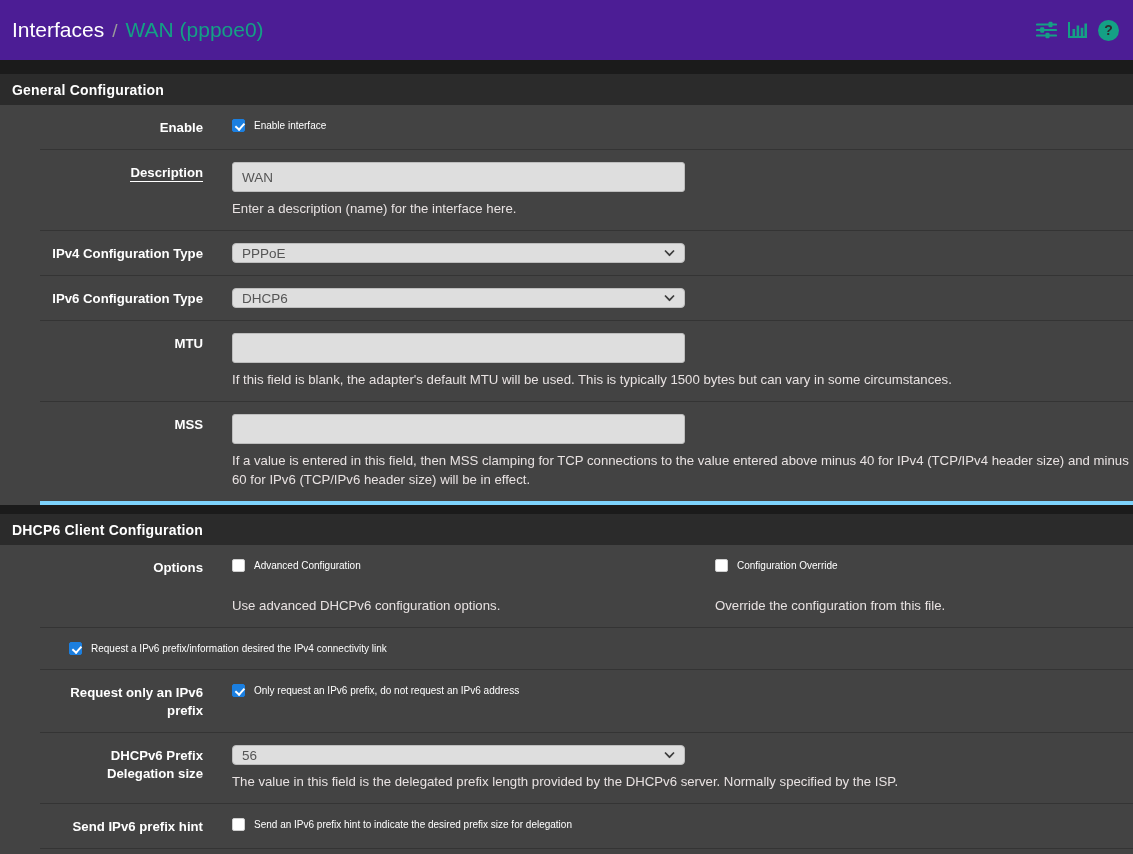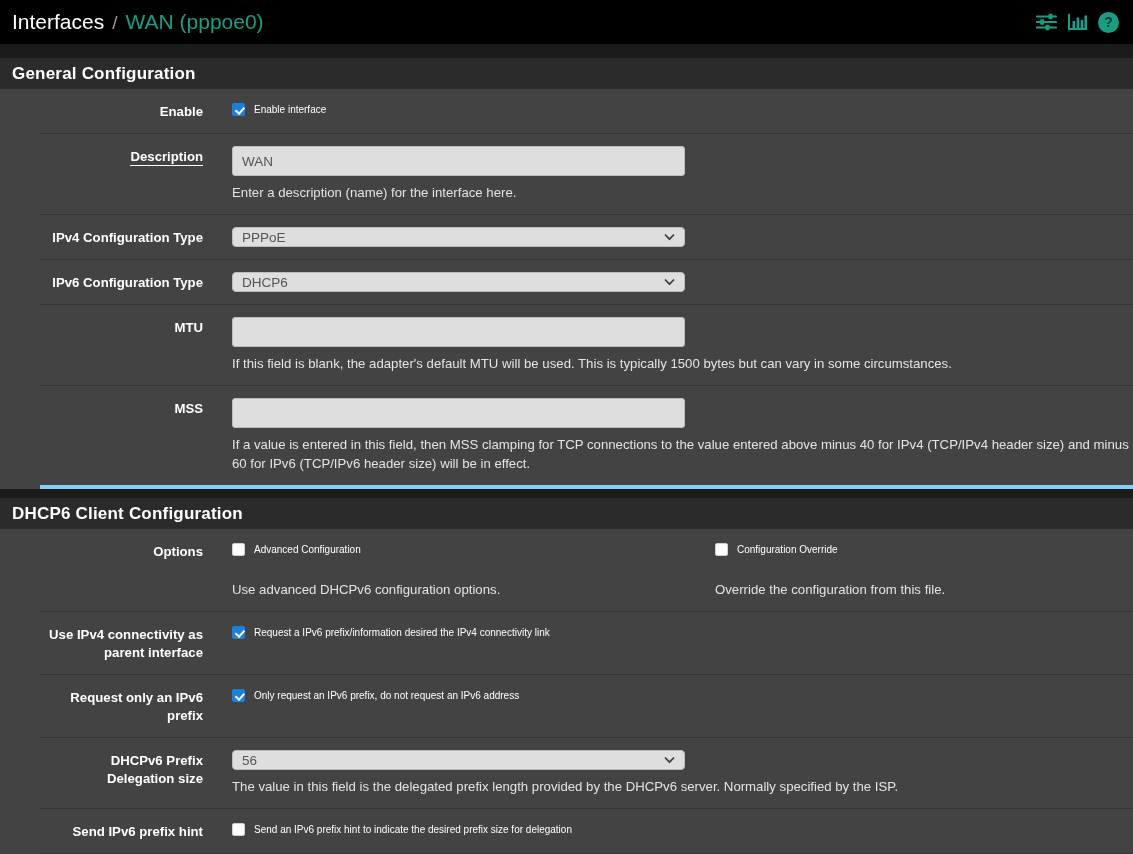--- a/index.html
+++ b/index.html
@@ -11,22 +11,22 @@
     width: 1133px;
     height: 854px;
     overflow: hidden;
     font-family: "Liberation Sans", sans-serif;
     color: #ffffff;
     -webkit-font-smoothing: antialiased;
   }
 
   
   .topbar {
-    height: 44px;
-    background: #000000;
+    height: 60px;
+    background: #4c1d95;
     display: flex;
     align-items: center;
     padding: 0 14px 0 12px;
     box-sizing: border-box;
   }
   .crumbs {
     display: flex;
     align-items: baseline;
     flex: 1 1 auto;
     white-space: nowrap;
@@ -65,21 +65,21 @@
   .gap.small { height: 9px; }
 
   
   .panel-head {
     background: #2b2b2b;
     height: 31px;
     display: flex;
     align-items: center;
     padding-left: 12px;
     box-sizing: border-box;
-    font-size: 17px;
+    font-size: 14px;
     font-weight: bold;
     letter-spacing: .2px;
     color: #ffffff;
   }
   .panel-body { background: #434343; padding-left: 40px; }
 
   
   .row {
     display: flex;
     align-items: flex-start;
@@ -339,21 +339,20 @@
             <span class="cb off"></span>
             <span class="cbtext">Configuration Override</span>
           </label>
           <div class="help">Override the configuration from this file.</div>
         </div>
       </div>
     </div>
   </div>
 
   <div class="row">
-    <div class="lbl">Use IPv4 connectivity as parent interface</div>
     <div class="ctl">
       <label class="cbline">
         <span class="cb on"></span>
         <span class="cbtext">Request a IPv6 prefix/information desired the IPv4 connectivity link</span>
       </label>
     </div>
   </div>
 
   <div class="row">
     <div class="lbl">Request only an IPv6 prefix</div>

